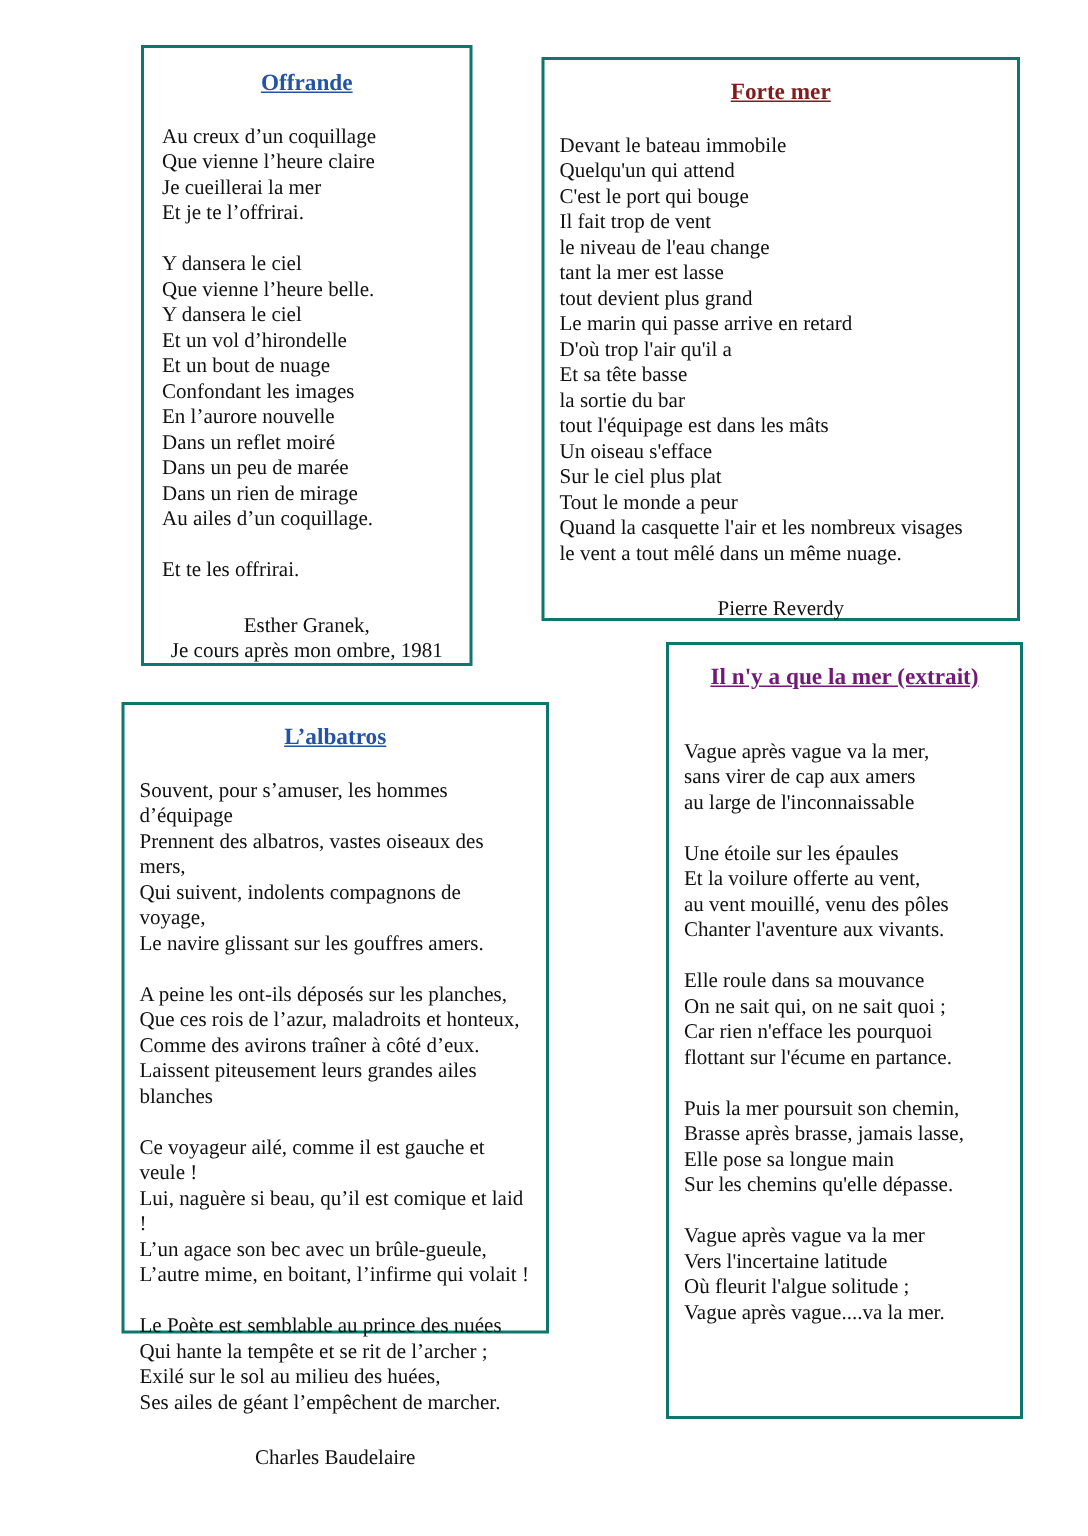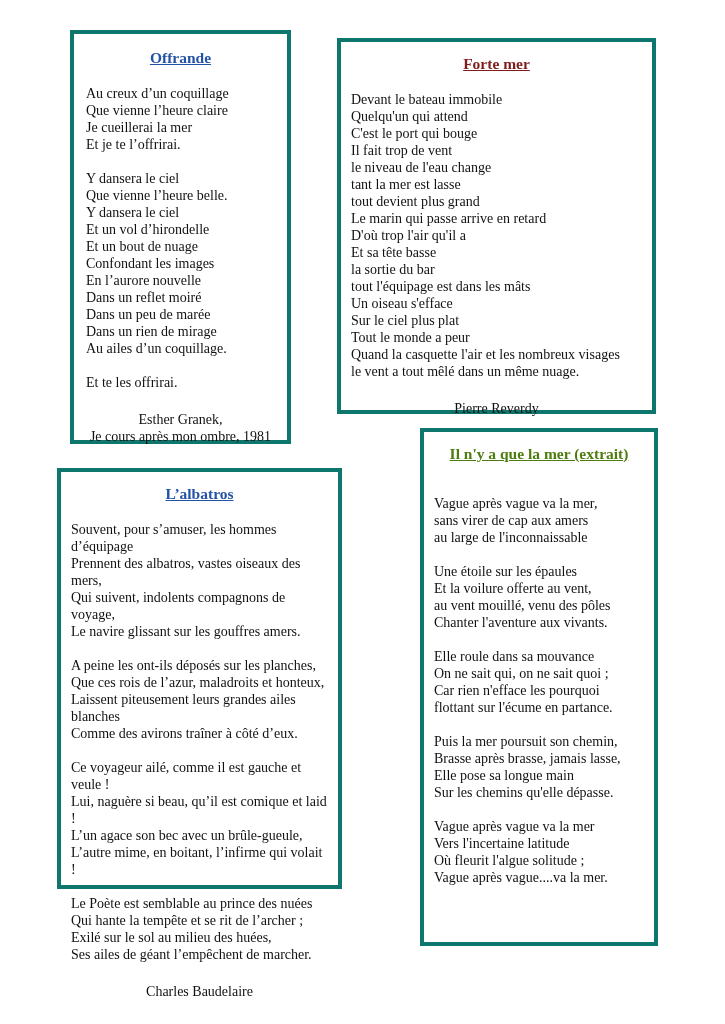--- a/index.html
+++ b/index.html
@@ -8,23 +8,24 @@
     height: 1024px;
     background: #ffffff;
     position: relative;
     font-family: "Liberation Serif", serif;
     color: #111111;
     overflow: hidden;
   }
   .page { position: absolute; inset: 0; background: #ffffff; }
   .poem-box {
     position: absolute;
-    border: 4px solid #0f766e;
+    border: 2px solid #0f766e;
     box-sizing: border-box;
     background: #ffffff;
+    margin-left: 24px;
   }
   .poem-title {
     text-align: center;
     font-weight: bold;
     text-decoration: underline;
     font-size: 15.5px;
     line-height: 19px;
     margin-bottom: 18px;
   }
   .title-gap-lg .poem-title { margin-bottom: 32px; }
@@ -112,41 +113,41 @@
       <div class="poem-title" style="color: rgb(35, 83, 164);">L’albatros</div>
       <div class="stanza">
         <div class="line">Souvent, pour s’amuser, les hommes d’équipage</div>
         <div class="line">Prennent des albatros, vastes oiseaux des mers,</div>
         <div class="line">Qui suivent, indolents compagnons de voyage,</div>
         <div class="line">Le navire glissant sur les gouffres amers.</div>
       </div>
       <div class="stanza">
         <div class="line">A peine les ont-ils déposés sur les planches,</div>
         <div class="line">Que ces rois de l’azur, maladroits et honteux,</div>
+        <div class="line">Comme des avirons traîner à côté d’eux.</div>
         <div class="line">Laissent piteusement leurs grandes ailes blanches</div>
-        <div class="line">Comme des avirons traîner à côté d’eux.</div>
       </div>
       <div class="stanza">
         <div class="line">Ce voyageur ailé, comme il est gauche et veule !</div>
         <div class="line">Lui, naguère si beau, qu’il est comique et laid !</div>
         <div class="line">L’un agace son bec avec un brûle-gueule,</div>
         <div class="line">L’autre mime, en boitant, l’infirme qui volait !</div>
       </div>
       <div class="stanza">
         <div class="line">Le Poète est semblable au prince des nuées</div>
         <div class="line">Qui hante la tempête et se rit de l’archer ;</div>
         <div class="line">Exilé sur le sol au milieu des huées,</div>
         <div class="line">Ses ailes de géant l’empêchent de marcher.</div>
       </div>
       <div class="author italic">
         <div class="line">Charles Baudelaire</div>
       </div>
     </div>
   <div class="poem-box title-gap-lg" id="box-mer">
-      <div class="poem-title" style="color: #4d7c0f; text-align: center;">Il n'y a que la mer (extrait)</div>
+      <div class="poem-title" style="color: #701a75; text-align: center;">Il n'y a que la mer (extrait)</div>
       <div class="stanza">
         <div class="line">Vague après vague va la mer,</div>
         <div class="line">sans virer de cap aux amers</div>
         <div class="line">au large de l'inconnaissable</div>
       </div>
       <div class="stanza">
         <div class="line">Une étoile sur les épaules</div>
         <div class="line">Et la voilure offerte au vent,</div>
         <div class="line">au vent mouillé, venu des pôles</div>
         <div class="line">Chanter l'aventure aux vivants.</div>

